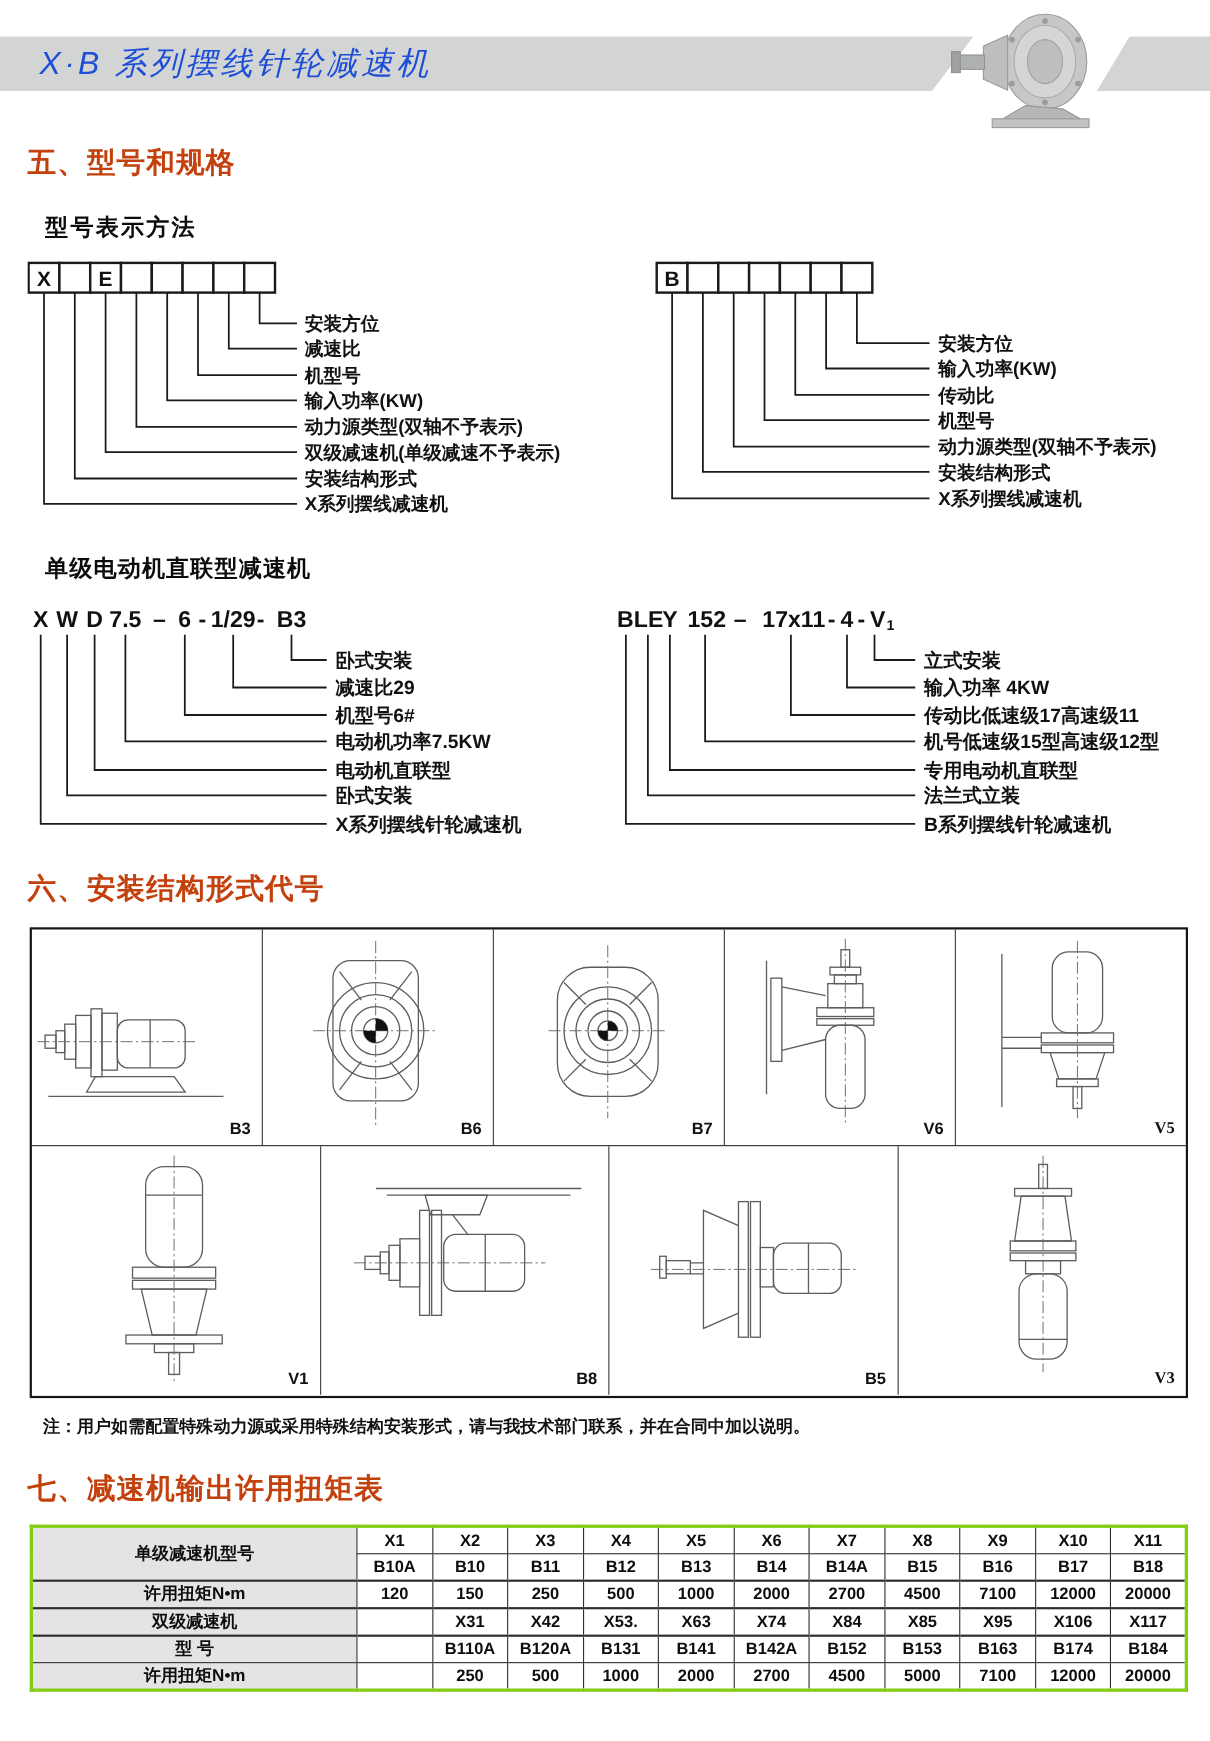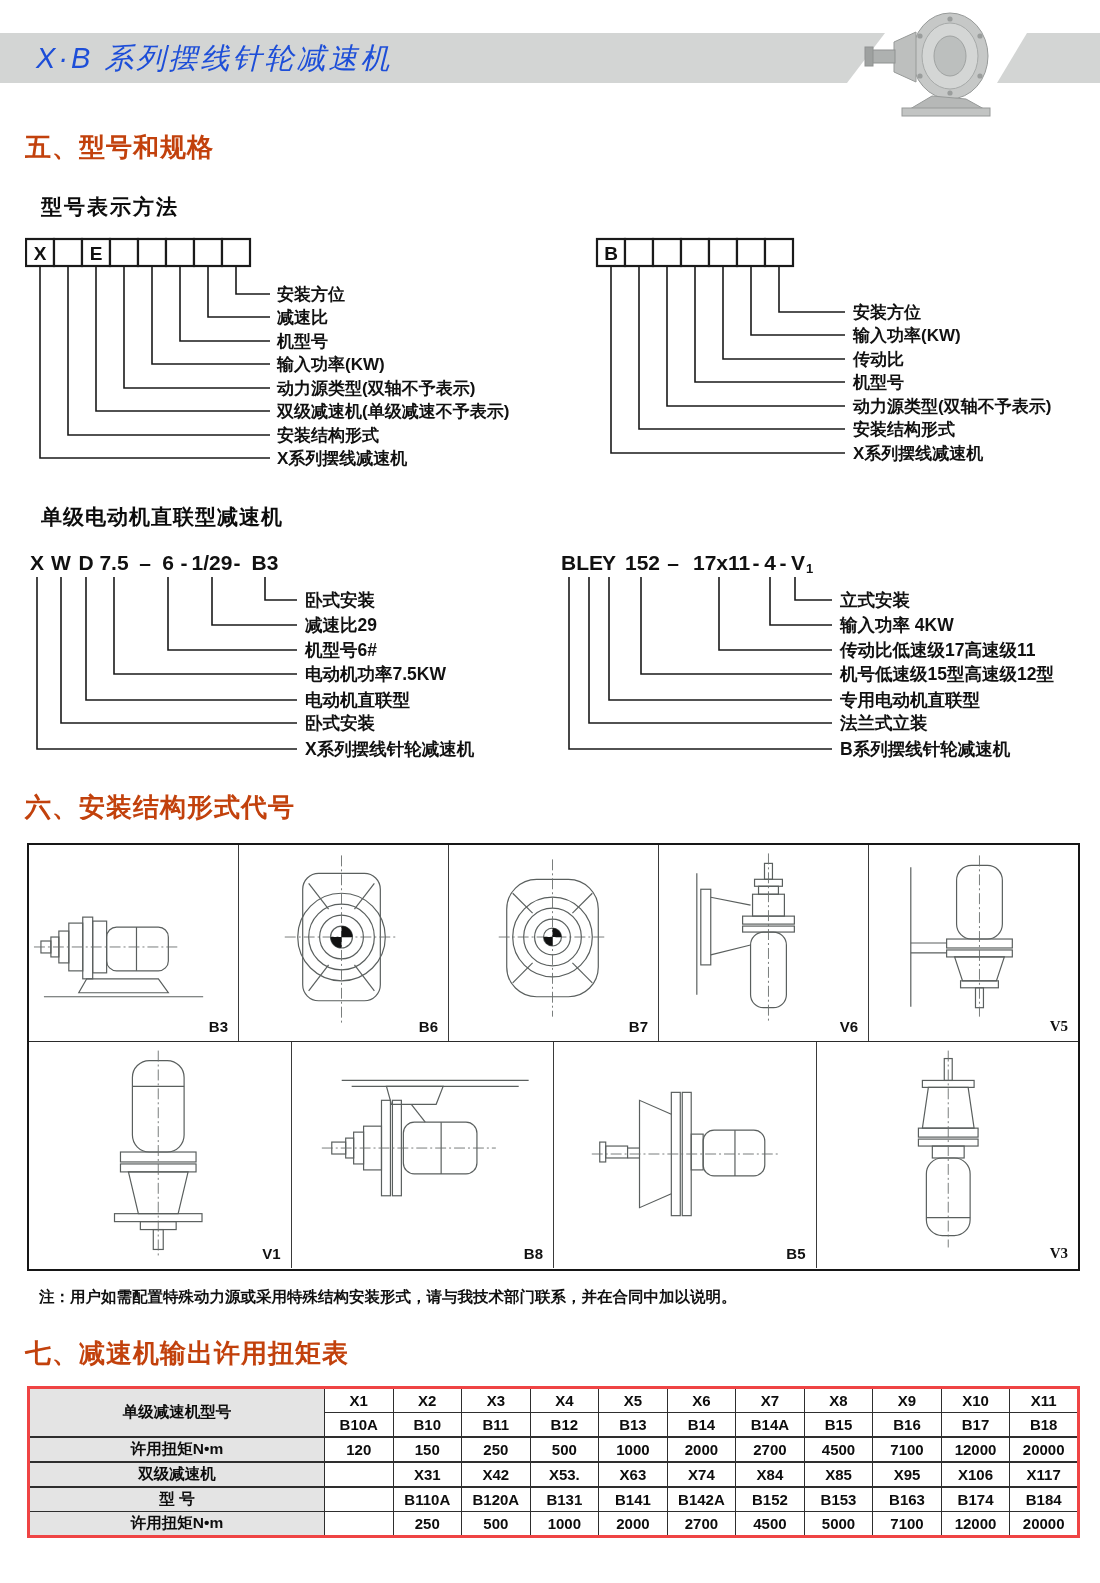--- a/index.html
+++ b/index.html
@@ -30,21 +30,21 @@
   .grid-row.bottom{height:226px;}
   .cell{position:relative;flex:1 1 0;border-right:1.2px solid #3a3a3a;box-sizing:border-box;}
   .cell:last-child{border-right:none;font-family:Liberation Serif, serif;}
   .cell svg{position:absolute;left:0;top:0;width:100%;height:100%;}
   .cell-label{position:absolute;right:10px;bottom:6px;font-size:15px;font-weight:600;color:#111;}
   .draw{stroke:#5a5f5e;fill:none;stroke-width:1.2px;}
   .cl{stroke:#6a6f6e;stroke-width:0.9px;stroke-dasharray:11 3 2 3;fill:none;}
   
   .note{position:absolute;left:27px;top:1287px;font-size:15.5px;font-weight:700;color:#101010;margin-left:12px;}
   table.tq{position:absolute;left:27px;top:1386px;width:1053px;border-collapse:collapse;table-layout:fixed;
-        border:3px solid #ef4444;font-size:15px;font-weight:600;text-align:center;color:#0d0d0d;}
+        border:3px solid #84cc16;font-size:15px;font-weight:600;text-align:center;color:#0d0d0d;}
   table.tq td{border:1px solid #2e2e2e;height:23px;padding:0;overflow:hidden;white-space:nowrap;}
   table.tq td.lbl{background:#e4e4e4;font-size:15.5px;}
   table.tq tr.thick td{border-top-width:2.2px;}
 </style>
 </head>
 <body>
 
 <div class="page">
 
   <div class="band">

